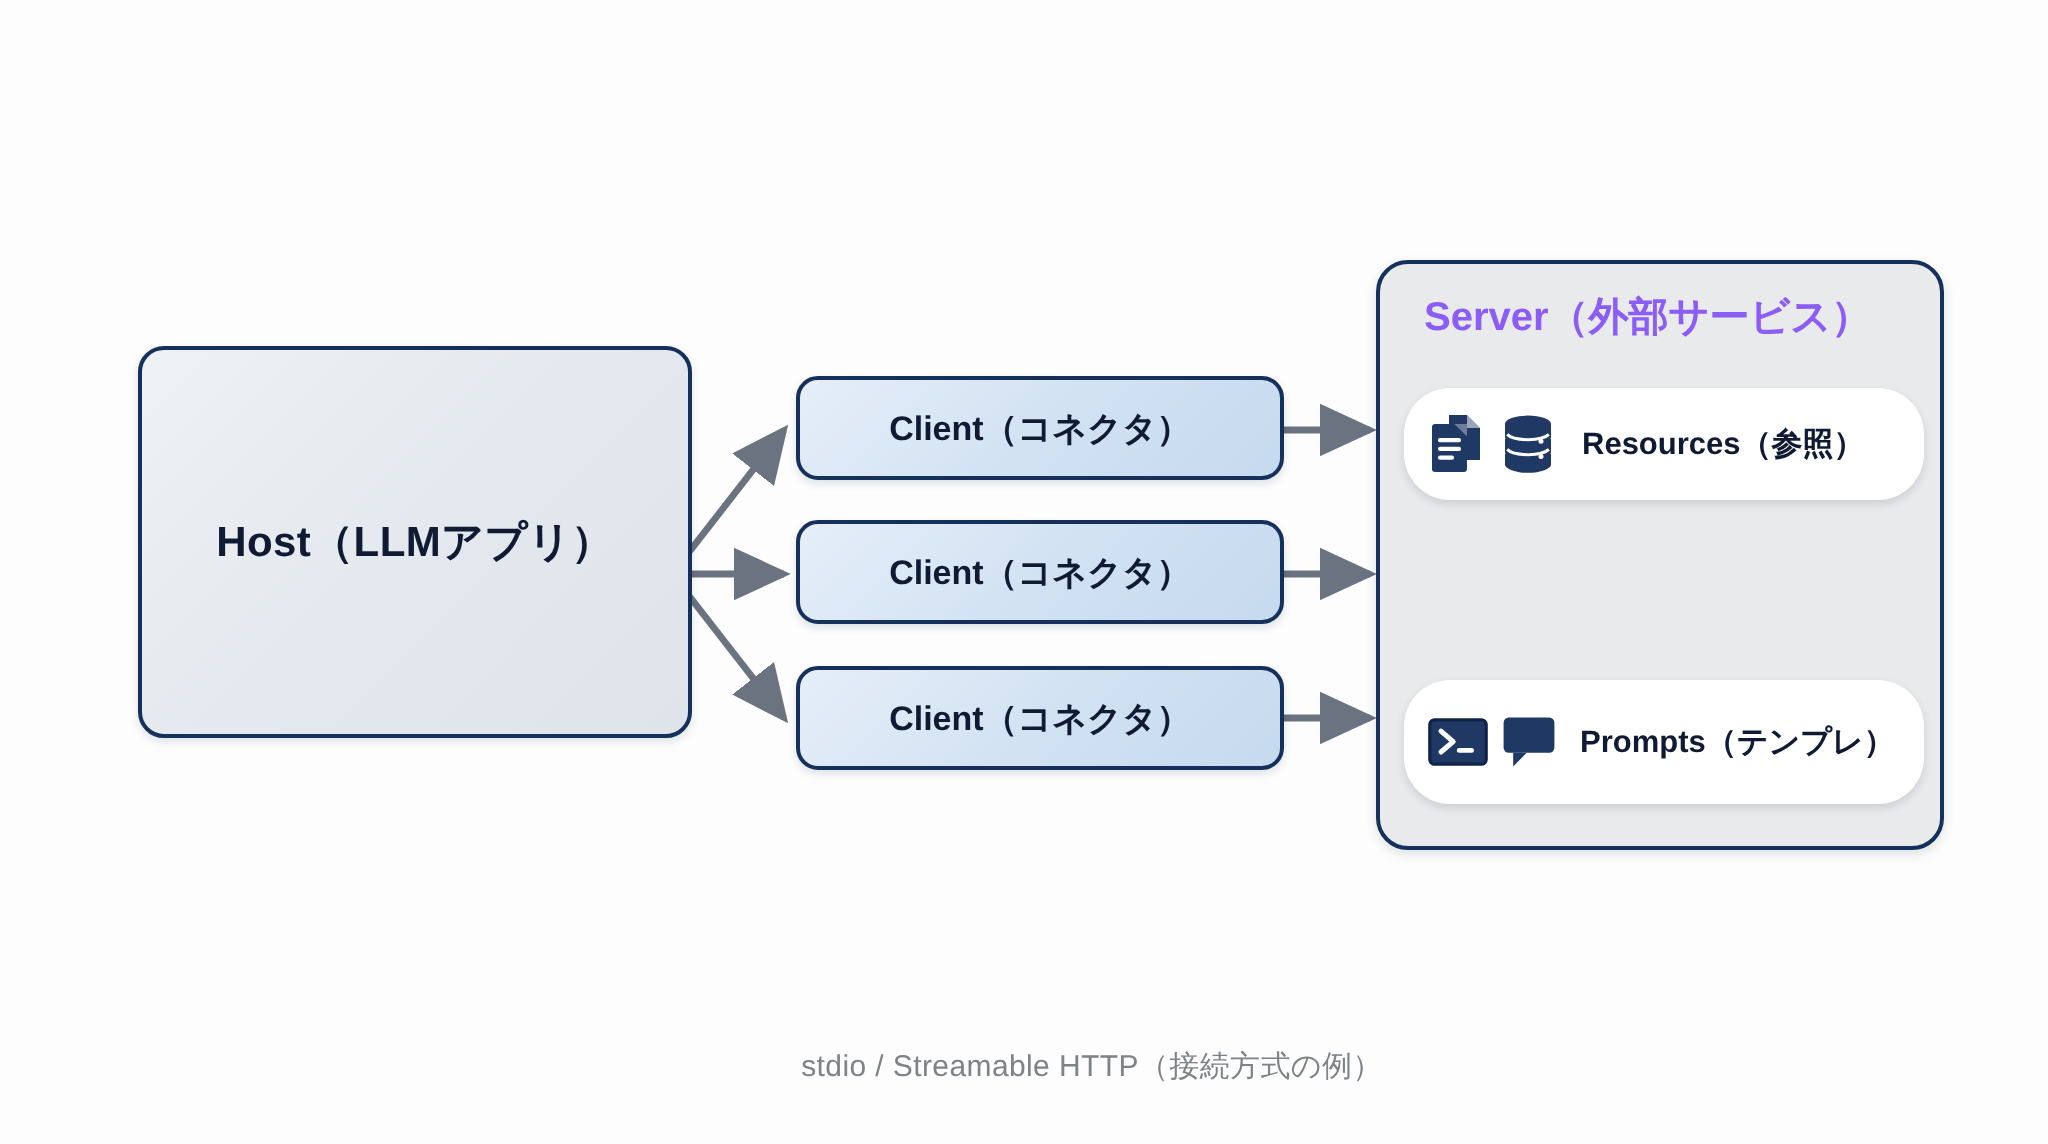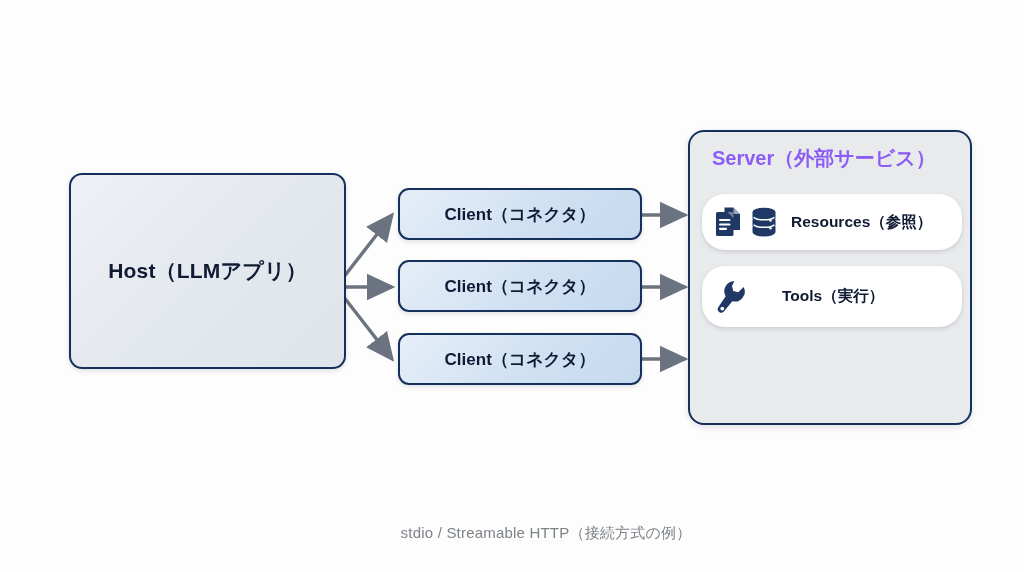--- a/index.html
+++ b/index.html
@@ -151,28 +151,32 @@
             <path d="M2.6 10.2 a11 3.9 0 0 0 20.8 0"></path>
             <path d="M2.6 17.7 a11 3.9 0 0 0 20.8 0"></path>
           </g>
           <circle cx="19.5" cy="13.6" r="1.25" fill="#ffffff"></circle>
           <circle cx="19.5" cy="21.2" r="1.25" fill="#ffffff"></circle>
         </svg>
       </span>
       <span class="row-label">Resources（参照）</span>
     </div>
 
-    <div class="server-row r1">
+
+    <div class="server-row r2">
       <span class="row-icons">
-        <svg width="34" height="36" viewBox="0 0 34 36">
-          <path d="M20.3 2.2 a10 10 0 0 0 -8.6 15.1 l-7.6 11.2 a3.6 3.6 0 0 0 5.6 4.3 l8.6 -10.6
-                   a10 10 0 0 0 11.3 -14.3 l-5.3 5.3 -5.1 -1.2 -1.2 -5.1 z" fill="#1f3864"></path>
-          <circle cx="8.3" cy="29.6" r="1.9" fill="#ffffff"></circle>
+        <svg width="30" height="24" viewBox="0 0 30 24">
+          <rect x="0.9" y="0.9" width="28.2" height="22.2" rx="2.4" fill="#1f3864" stroke="#0f2448" stroke-width="1.6"></rect>
+          <path d="M6.5 6.6 L12.6 11.8 L6.5 17" fill="none" stroke="#ffffff" stroke-width="2.5" stroke-linecap="round" stroke-linejoin="round"></path>
+          <rect x="14.4" y="15" width="8.6" height="2.4" rx="1.2" fill="#ffffff"></rect>
+        </svg>
+        <svg width="27" height="26" viewBox="0 0 27 26">
+          <rect x="0.8" y="0.8" width="25.4" height="17.6" rx="2.6" fill="#1f3864"></rect>
+          <path d="M5.6 18.4 L5.6 25.2 L12.4 18.4 Z" fill="#1f3864"></path>
         </svg>
       </span>
-      <span class="row-label">Tools（実行）</span>
+      <span class="row-label">Prompts（テンプレ）</span>
     </div>
-
   </div>
 
   <div class="caption">stdio / Streamable HTTP（接続方式の例）</div>
 
 </div>
 
 </body></html>

